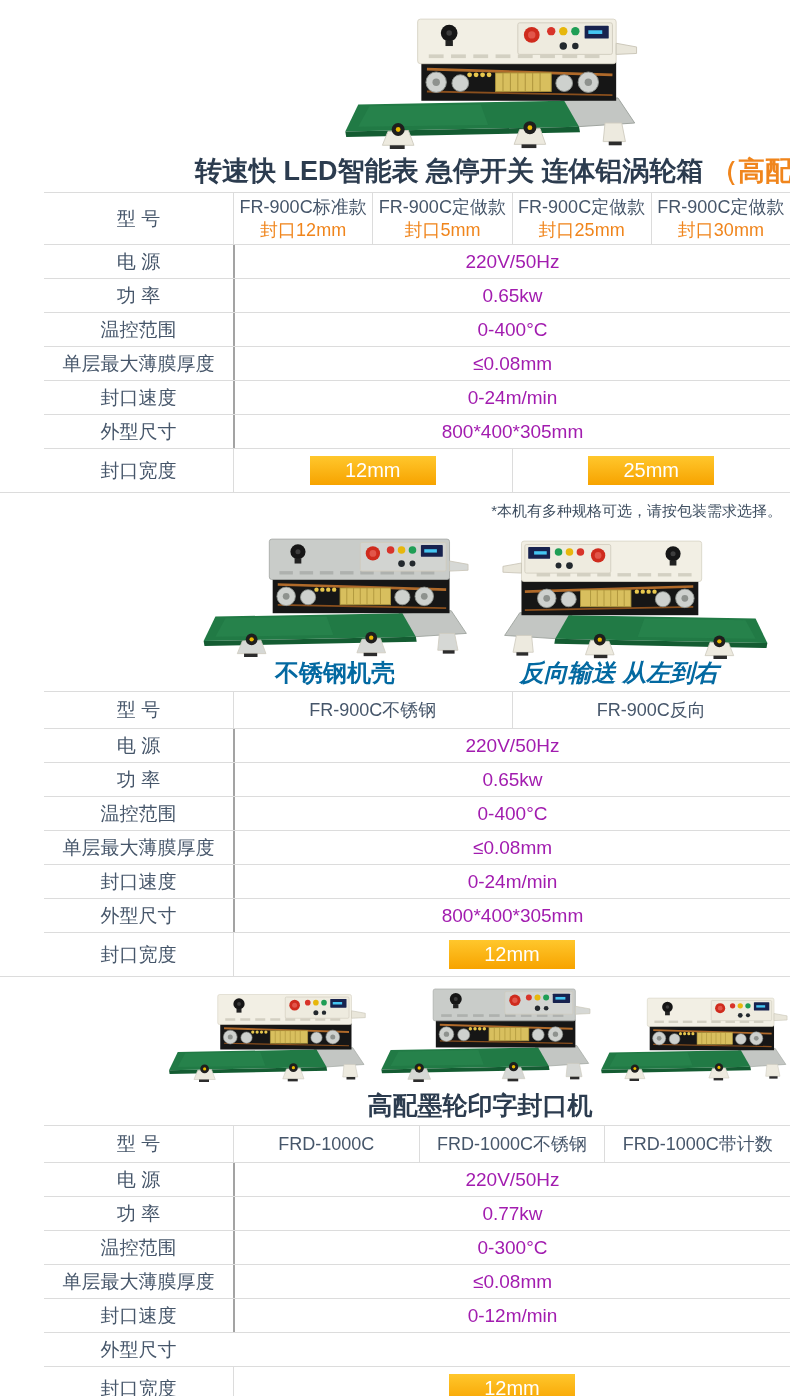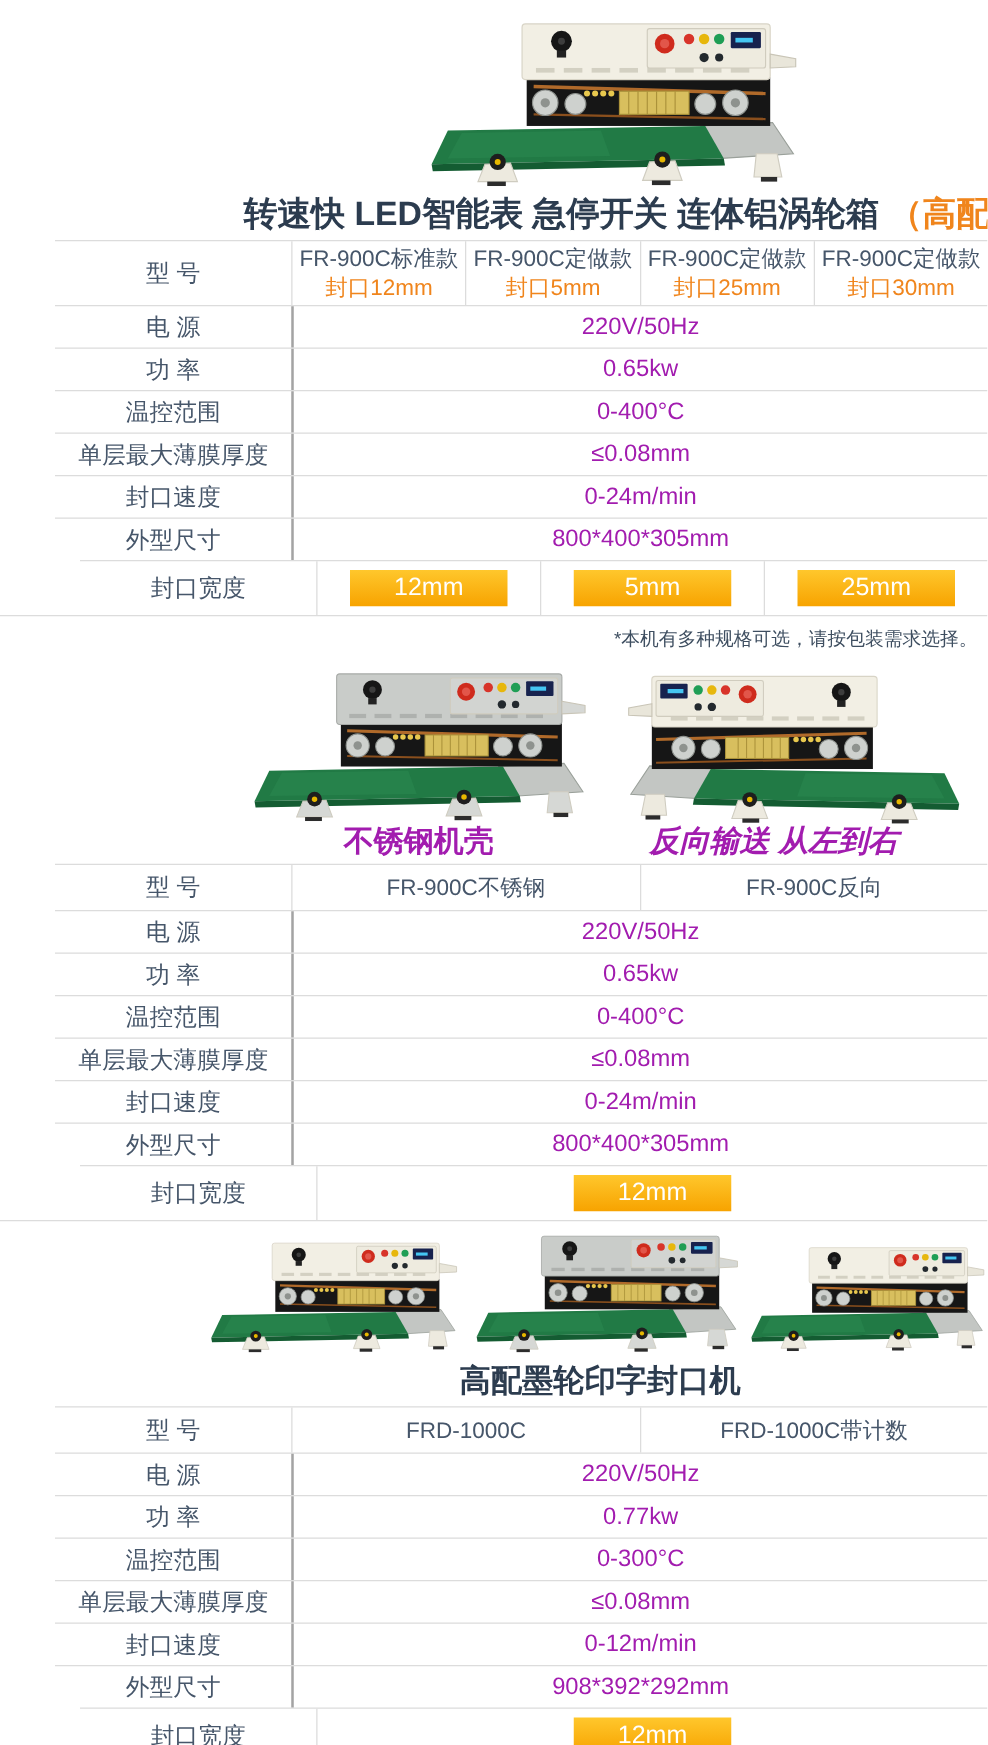--- a/index.html
+++ b/index.html
@@ -22,38 +22,38 @@
             color:#2c3c4f; height:40px; line-height:40px; }
 
   
   .spec-table { border-bottom:1px solid #dcdcdc;padding-left:44px; }
   .trow { display:flex; align-items:stretch; border-top:1px solid #dcdcdc; }
   .tlabel { width:189px; flex:none; font-size:19px; color:#46566a; display:flex; align-items:center; justify-content:center; }
   .tvalue { flex:1; border-left:2px solid #a3a3a3; font-size:19px; color:#a21caf; display:flex; align-items:center; justify-content:center; }
   .trow--data { height:33px; }
   .trow--header1 { height:51px; }
   .trow--header { height:36px; }
-  .trow--width { height:43px;margin-left:20px; }
+  .trow--width { height:43px; }
   .mcell { flex:1; border-left:1px solid #dcdcdc; display:flex; flex-direction:column;
            align-items:center; justify-content:center; font-size:18px; line-height:1.25; color:#46566a; }
   .mcell .mspec { color:#f0851c; }
   .wzone { flex:1; border-left:1px solid #dcdcdc; display:flex; }
   .wcol { flex:1; display:flex; align-items:center; justify-content:center; }
   .wcol + .wcol { border-left:1px solid #dcdcdc; }
   .wbtn { min-width:126px; box-sizing:border-box; padding:0 12px; height:29px; line-height:29px;
           text-align:center; color:#ffffff; font-size:20px;
           background:linear-gradient(180deg,#ffc72c,#f7a300); cursor:pointer; }
 
   .footnote { text-align:right; padding:9px 8px 0 0; font-size:15px; color:#3e4e60; height:27px; }
 
   
   .duo { position:relative; height:162px; }
   .duo .m-left  { position:absolute; left:190px; top:0; width:290px; height:128px; }
   .duo .m-right { position:absolute; left:488px; top:2px; width:296px; height:128px; }
-  .duo .cap { position:absolute; top:128px; text-align:center; font-size:24px; font-weight:bold; color:#a21caf; }
+  .duo .cap { position:absolute; top:128px; text-align:center; font-size:24px; font-weight:bold; color:#0369a1; }
   .duo .cap-left  { left:190px; width:290px; }
   .duo .cap-right { left:464px; width:310px;font-style:italic; }
 
   
   .trio { position:relative; height:104px; margin-top:4px; }
   .trio .m1 { position:absolute; left:163px; top:6px;  width:207px; height:95px; }
   .trio .m2 { position:absolute; left:377px; top:0;   width:216px; height:101px; }
   .trio .m3 { position:absolute; left:597px; top:10px; width:193px; height:90px; }
 </style>
 </head>
@@ -192,23 +192,20 @@
       <div class="tlabel">外型尺寸</div>
       <div class="tvalue">800*400*305mm</div>
     </div>
     <div class="trow trow--width">
       <div class="tlabel">封口宽度</div>
       <div class="wzone">
         <div class="wcol">
             <span class="wbtn">12mm</span>
           </div>
         <div class="wcol">
-            <span class="wbtn">5mm</span>
-          </div>
-        <div class="wcol">
             <span class="wbtn">25mm</span>
           </div>
       </div>
     </div>
   </div>
 
   <div class="footnote">*本机有多种规格可选，请按包装需求选择。</div>
 
   <div class="duo">
     <svg class="machine machine--steel m-left" viewBox="0 0 320 152">
@@ -272,20 +269,21 @@
         <use href="#sealer-sym"></use>
       </svg>
   </div>
 
   <div class="title3">高配墨轮印字封口机</div>
 
   <div class="spec-table">
     <div class="trow trow--header">
       <div class="tlabel">型 号</div>
       <div class="mcell">FRD-1000C</div>
+      <div class="mcell">FRD-1000C不锈钢</div>
       <div class="mcell">FRD-1000C带计数</div>
     </div>
     <div class="trow trow--data">
       <div class="tlabel">电 源</div>
       <div class="tvalue">220V/50Hz</div>
     </div>
     <div class="trow trow--data">
       <div class="tlabel">功 率</div>
       <div class="tvalue">0.77kw</div>
     </div>
@@ -296,21 +294,20 @@
     <div class="trow trow--data">
       <div class="tlabel">单层最大薄膜厚度</div>
       <div class="tvalue">≤0.08mm</div>
     </div>
     <div class="trow trow--data">
       <div class="tlabel">封口速度</div>
       <div class="tvalue">0-12m/min</div>
     </div>
     <div class="trow trow--data">
       <div class="tlabel">外型尺寸</div>
-      <div class="tvalue">908*392*292mm</div>
     </div>
     <div class="trow trow--width">
       <div class="tlabel">封口宽度</div>
       <div class="wzone">
         <div class="wcol">
             <span class="wbtn">12mm</span>
           </div>
       </div>
     </div>
   </div>

